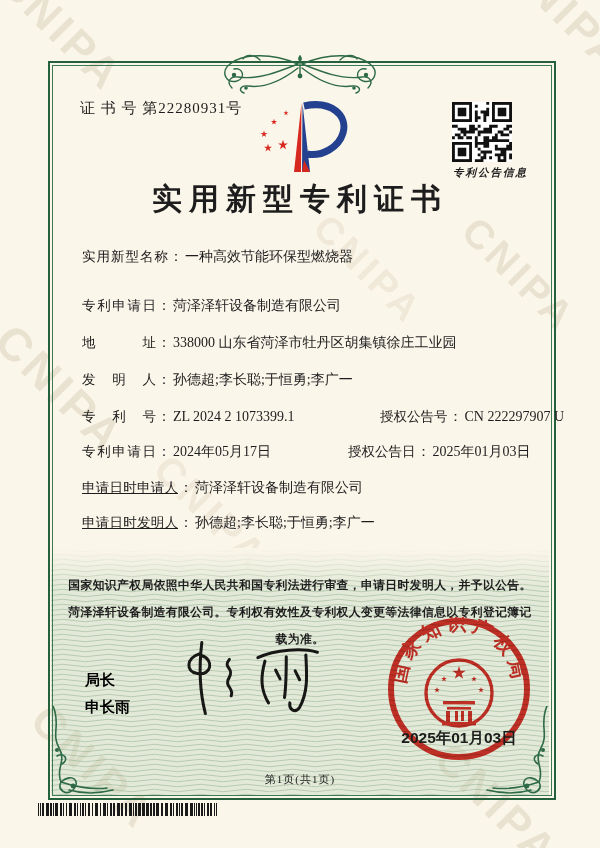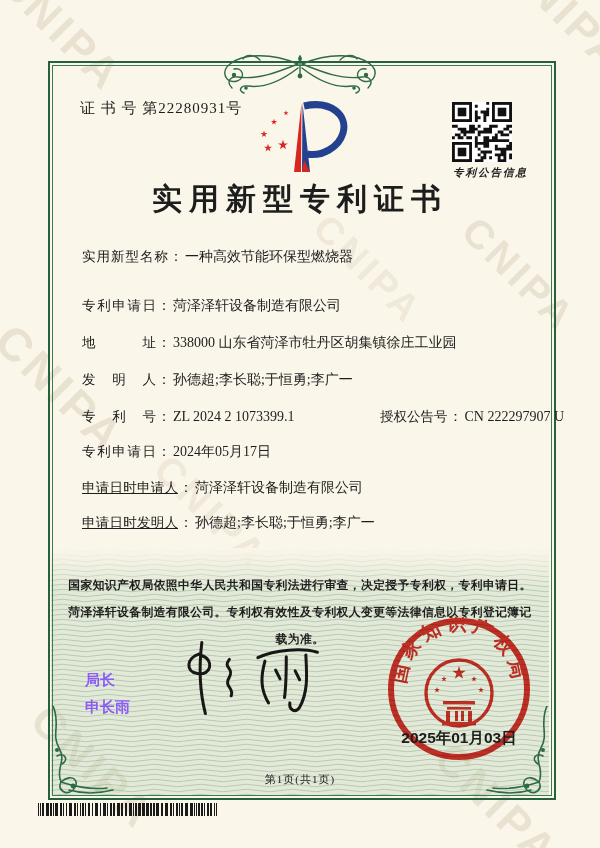--- a/index.html
+++ b/index.html
@@ -27,21 +27,21 @@
   .row{position:absolute;left:82px;font-size:14px;z-index:4;white-space:nowrap;}
   .jl{display:inline-block;width:74px;text-align:justify;text-align-last:justify;font-size:13.5px;vertical-align:bottom;}
   .jl7{display:inline-block;width:96px;text-align:justify;text-align-last:justify;font-size:13.5px;vertical-align:bottom;text-decoration:underline;}
   .colon{margin:0 2px 0 1px;}
   .rcol{position:absolute;left:348px;top:0;}
   
   #legal{left:68px;top:572px;width:464px;text-align:center;font-size:11.8px;line-height:27px;
          font-weight:600;letter-spacing:0.4px;z-index:4;}
   
   #dirblock{left:85px;top:666px;font-family:"Liberation Sans","DejaVu Sans",sans-serif;
-            font-weight:bold;font-size:15px;line-height:27px;color:#8b5cf6;z-index:4;}
+            font-weight:bold;font-size:15px;line-height:27px;color:#000000;z-index:4;}
   #sig{left:170px;top:638px;z-index:5;mix-blend-mode:multiply;}
   
   #seal{left:387px;top:617px;z-index:6;mix-blend-mode:multiply;opacity:.95;}
   
   #pageno{left:0;top:772px;width:600px;text-align:center;font-size:11px;letter-spacing:1px;z-index:4;}
   #barcode{left:38px;top:803px;z-index:4;}
   
   #toporn{left:210px;top:48px;z-index:4;}
   .corner{z-index:4;}
 </style>
@@ -167,31 +167,32 @@
   <div class="row" style="top:371px;">
     <span class="jl">发明人</span><span class="colon">：</span><span>孙德超;李长聪;于恒勇;李广一</span>
   </div>
 
   <div class="row" style="top:408px;width:470px;">
     <span class="jl">专利号</span><span class="colon">：</span><span>ZL 2024 2 1073399.1</span>
     <span class="rcol" style="left:266px;"><span style="font-size:13.5px;margin-left:32px;">授权公告号</span><span class="colon">：</span><span>CN 222297907 U</span></span>
   </div>
   <div class="row" style="top:443px;width:470px;">
     <span class="jl">专利申请日</span><span class="colon">：</span><span>2024年05月17日</span>
+    <span class="rcol" style="left:266px;"><span style="font-size:13.5px;">授权公告日</span><span class="colon">：</span><span>2025年01月03日</span></span>
   </div>
 
   <div class="row" style="top:479px;">
     <span class="jl7">申请日时申请人</span><span class="colon">：</span><span>菏泽泽轩设备制造有限公司</span>
   </div>
   <div class="row" style="top:514px;">
     <span class="jl7">申请日时发明人</span><span class="colon">：</span><span>孙德超;李长聪;于恒勇;李广一</span>
   </div>
 
   <div id="legal" class="abs">
-    <div>国家知识产权局依照中华人民共和国专利法进行审查，决定授予专利权，专利申请日。</div>
+    <div>国家知识产权局依照中华人民共和国专利法进行审查，申请日时发明人，并予以公告。</div>
     <div>菏泽泽轩设备制造有限公司。专利权有效性及专利权人变更等法律信息以专利登记簿记载为准。</div>
   </div>
 
   <div id="dirblock" class="abs">
     <div>局长</div>
     <div>申长雨</div>
   </div>
 
   <svg id="sig" class="abs" width="165" height="80" viewBox="0 0 180 90">
     <g fill="none" stroke="#1a1a1a" stroke-width="3.4" stroke-linecap="round">

